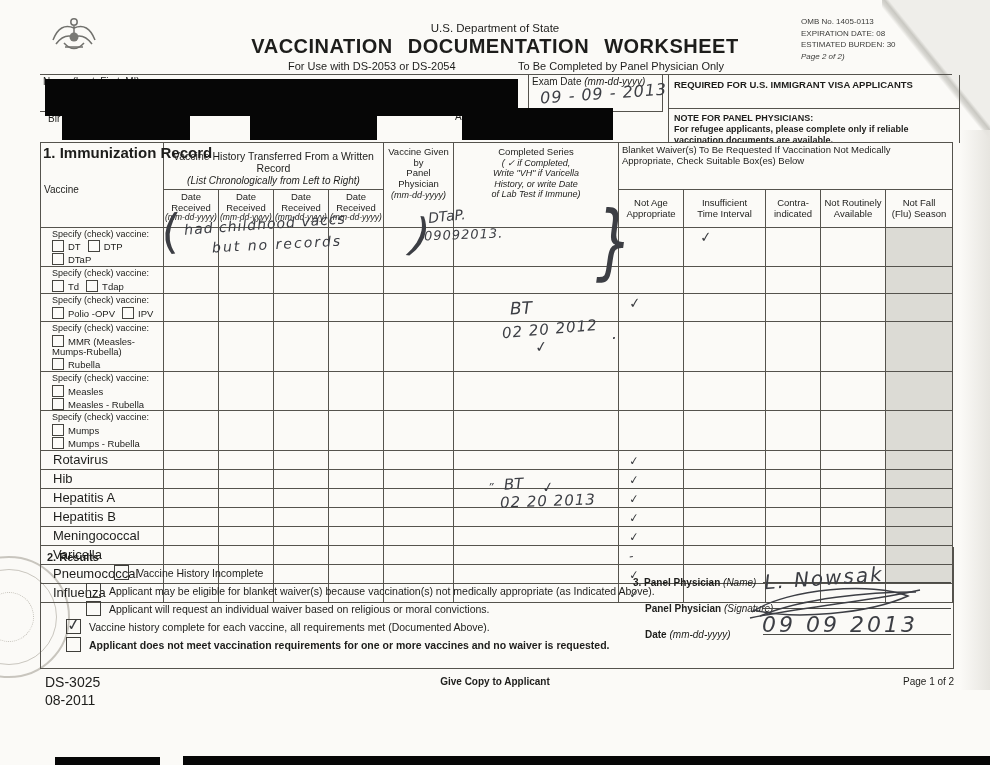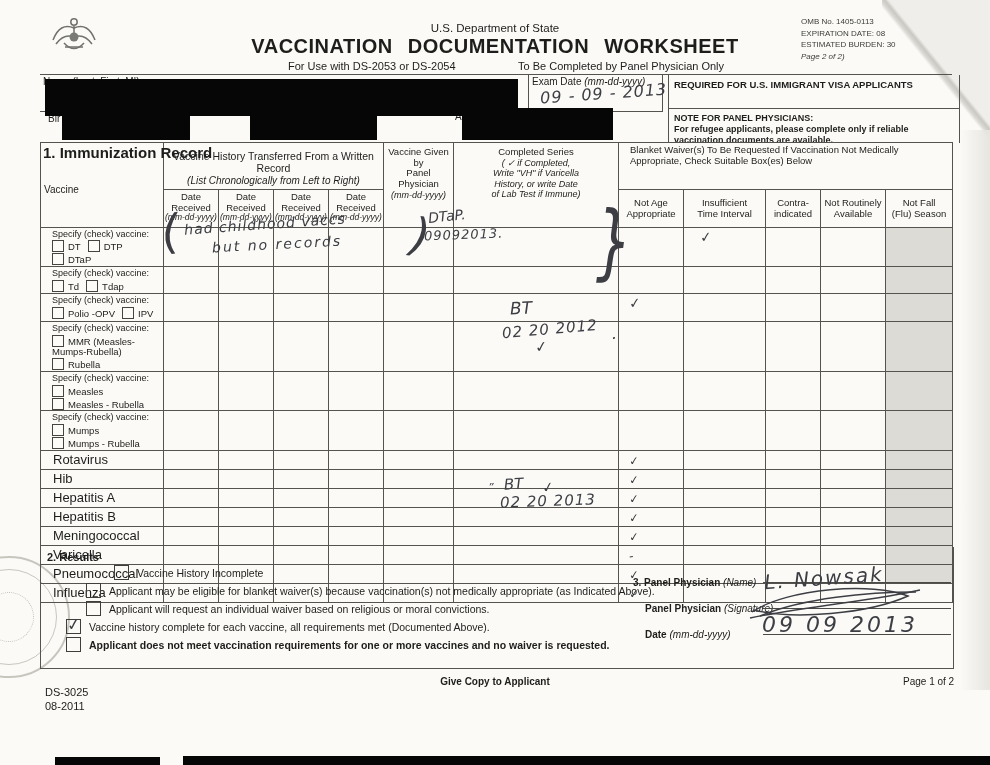--- a/index.html
+++ b/index.html
@@ -45,21 +45,21 @@
   .sec-title{font-weight:bold;font-size:15px;margin:2px 0 0 2px;white-space:nowrap;}
   .vacc-label{font-size:10px;margin:22px 0 1px 3px;}
   .th-history{text-align:center;font-size:10.5px;padding-top:8px;height:38px;}
   .th-history .it{font-size:10px;}
   .th-date{text-align:center;font-size:9.5px;padding-top:2px;height:35px;}
   .th-date .it{font-size:8.5px;}
   .th-given{text-align:center;font-size:9.5px;padding-top:4px;}
   .th-given .it{font-size:9px;}
   .th-completed{text-align:center;font-size:9.5px;padding-top:4px;}
   .th-completed .it{font-size:9px;line-height:1.18;}
-  .th-waiver{font-size:9.5px;padding:2px 0 0 11px;vertical-align:top;}
+  .th-waiver{font-size:9.5px;padding:2px 0 0 3px;vertical-align:top;}
   .th-wcol{text-align:center;font-size:9.5px;padding-top:8px;}
   .vcell{padding:1px 2px 0 11px;font-size:9px;line-height:1.15;}
   .plain-lab{font-size:13px;margin:1px 0 0 1px;}
   .spec-lab{font-size:9px;margin-bottom:1px;}
   .opt{display:inline-block;margin-right:7px;white-space:nowrap;font-size:9.5px;}
   .opts.stacked .opt{display:block;margin-right:0;}
   .cb{display:inline-block;width:10px;height:10px;border:1px solid #45443f;vertical-align:-2px;margin-right:4px;background:#fcfbf8;}
   .wcell{overflow:visible;}
   .shaded{background:#dcdbd5;}
   .hand-mark{display:inline-block;font-family:"DejaVu Sans",sans-serif;font-size:14px;line-height:.9;
@@ -68,21 +68,21 @@
   .hand{position:absolute;font-family:"DejaVu Sans",sans-serif;font-style:italic;color:#3c3e44;
         z-index:6;pointer-events:none;white-space:nowrap;line-height:1;}
   
   .results{left:40px;top:547px;width:912px;height:121px;border:1px solid #55534d;border-top:none;}
   .res-title{position:absolute;left:6px;top:4px;font-weight:bold;font-size:11px;}
   .res-item{position:absolute;font-size:10.5px;white-space:nowrap;}
   .res-cb{display:inline-block;width:13px;height:13px;border:1.4px solid #3f3e3a;vertical-align:-3px;margin-right:8px;background:transparent;}
   .ph-label{position:absolute;font-size:10px;white-space:nowrap;}
   .ph-line{position:absolute;border-bottom:1px solid #4a4a46;}
   
-  .footer-left{left:45px;top:673px;font-size:11px;line-height:1.3;margin-top:12px;}
+  .footer-left{left:45px;top:673px;font-size:14px;line-height:1.3;}
   .footer-center{left:0;top:676px;width:990px;text-align:center;font-size:10px;font-weight:bold;}
   .footer-right{left:903px;top:676px;font-size:10px;}
 </style>
 </head>
 <body>
 
 <div class="page">
 
   <div class="abs corner-fold"></div>
   <div class="abs right-shade"></div>

